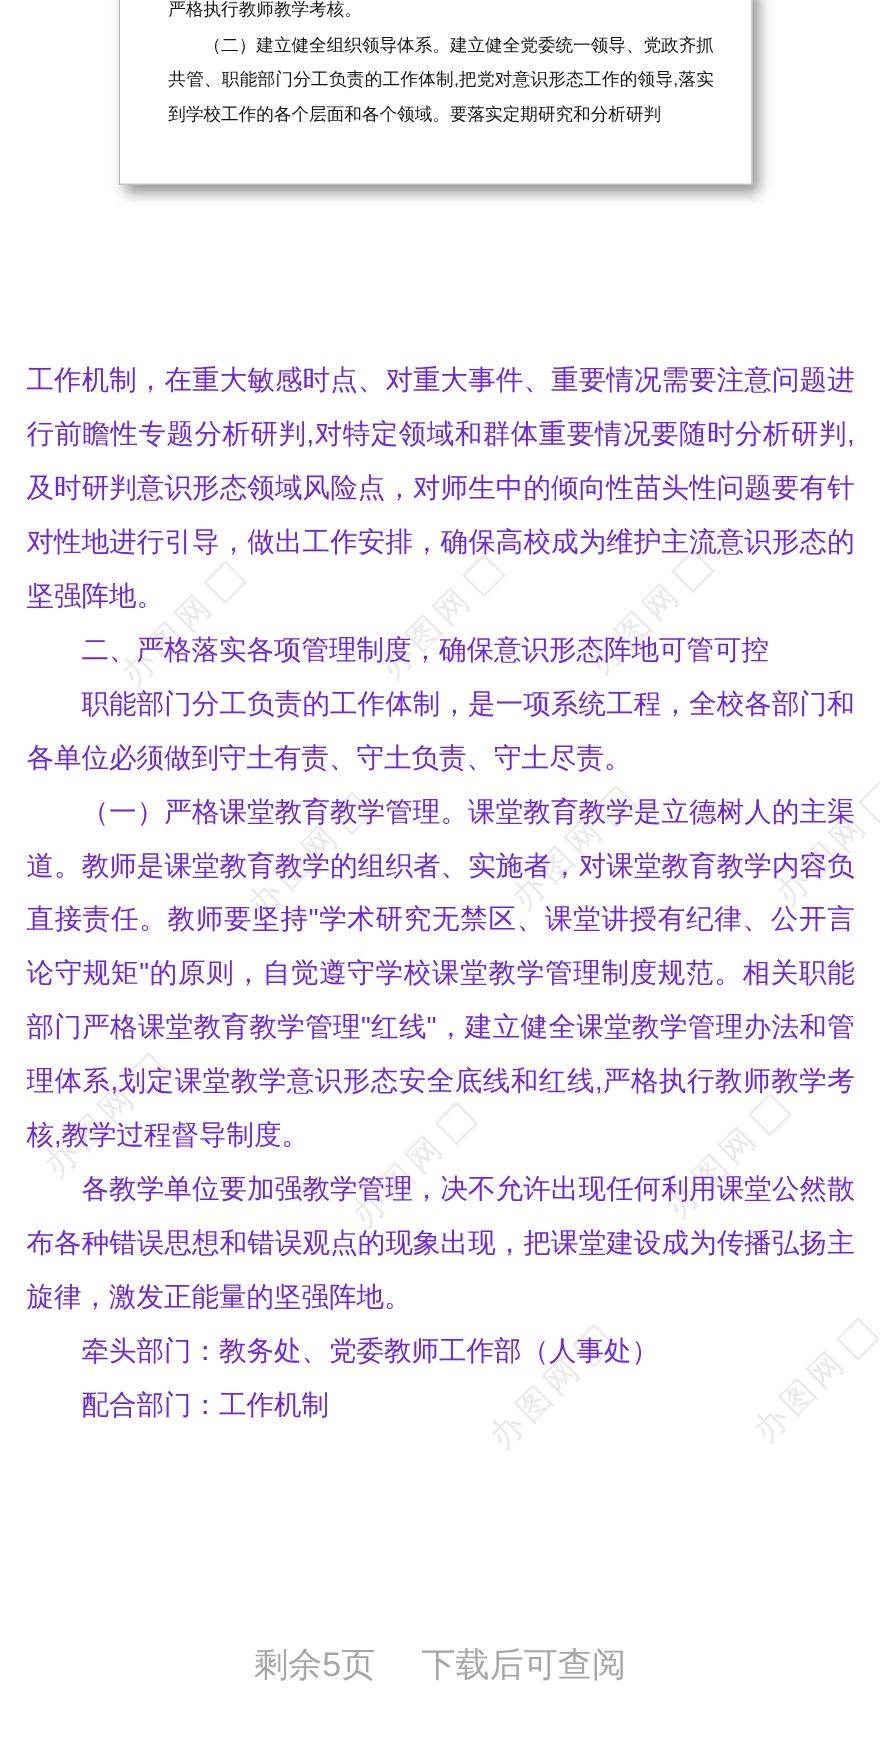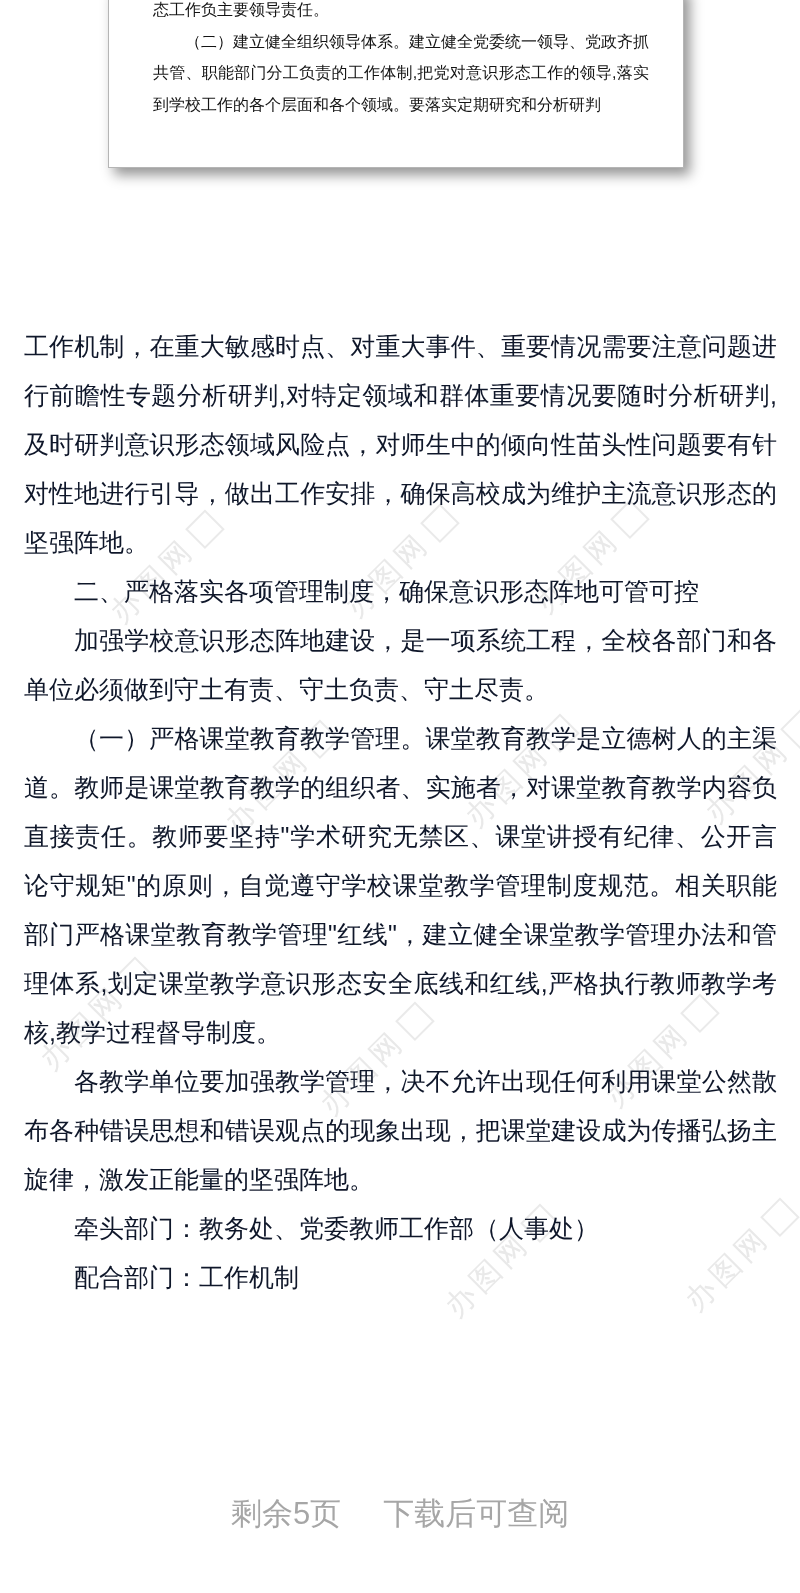--- a/index.html
+++ b/index.html
@@ -53,21 +53,21 @@
   }
 
   
   .doc {
     position: absolute; left: 24px; top: 322px; width: 753px;
     z-index: 2;
   }
   .para {
     margin: 0;
     font-size: 25px; line-height: 49px;
-    color: #0f172a; text-align: justify;
+    color: #6d28d9; text-align: justify;
   }
   .ind { text-indent: 2em; }
   strong { font-weight: 400; }
 
   
   .footer-note {
     position: absolute; left: 0; top: 1494px; width: 100%;
     text-align: center;
     font-size: 31px; line-height: 40px;
     color: #a6a6a6;
@@ -86,28 +86,28 @@
   <span class="wm">办图网</span>
   <span class="wm">办图网</span>
   <span class="wm">办图网</span>
   <span class="wm">办图网</span>
   <span class="wm">办图网</span>
   <span class="wm">办图网</span>
   <span class="wm">办图网</span>
 </div>
 
 <div class="preview-card">
-  <p class="cpara"><span>态工作负主要领导责任。</span></p>
+  <p class="cpara"><span>严格执行教师教学考核。</span></p>
   <p class="cpara ind"><strong>（二）建立健全组织领导体系。</strong><span>建立健全党委统一领导、党政齐抓共管、职能部门分工负责的工作体制,把党对意识形态工作的领导,落实到学校工作的各个层面和各个领域。要落实定期研究和分析研判</span></p>
 </div>
 
 <div class="doc">
   <p class="para"><span>工作机制，在重大敏感时点、对重大事件、重要情况需要注意问题进行前瞻性专题分析研判,对特定领域和群体重要情况要随时分析研判,及时研判意识形态领域风险点，对师生中的倾向性苗头性问题要有针对性地进行引导，做出工作安排，确保高校成为维护主流意识形态的坚强阵地。</span></p>
   <p class="para ind"><span>二、严格落实各项管理制度，确保意识形态阵地可管可控</span></p>
-  <p class="para ind"><span>加强学校意识形态阵地建设，是一项系统工程，全校各部门和各单位必须做到守土有责、守土负责、守土尽责。</span></p>
+  <p class="para ind"><span>职能部门分工负责的工作体制，是一项系统工程，全校各部门和各单位必须做到守土有责、守土负责、守土尽责。</span></p>
   <p class="para ind"><strong>（一）严格课堂教育教学管理。</strong><span>课堂教育教学是立德树人的主渠道。教师是课堂教育教学的组织者、实施者，对课堂教育教学内容负直接责任。教师要坚持"学术研究无禁区、课堂讲授有纪律、公开言论守规矩"的原则，自觉遵守学校课堂教学管理制度规范。相关职能部门严格课堂教育教学管理"红线"，建立健全课堂教学管理办法和管理体系,划定课堂教学意识形态安全底线和红线,严格执行教师教学考核,教学过程督导制度。</span></p>
   <p class="para ind"><span>各教学单位要加强教学管理，决不允许出现任何利用课堂公然散布各种错误思想和错误观点的现象出现，把课堂建设成为传播弘扬主旋律，激发正能量的坚强阵地。</span></p>
   <p class="para ind"><span>牵头部门：教务处、党委教师工作部（人事处）</span></p>
   <p class="para ind"><span>配合部门：工作机制</span></p>
 </div>
 
 <div class="footer-note">
   <span>剩余5页</span><span class="gap"></span><span>下载后可查阅</span>
 </div>
 

